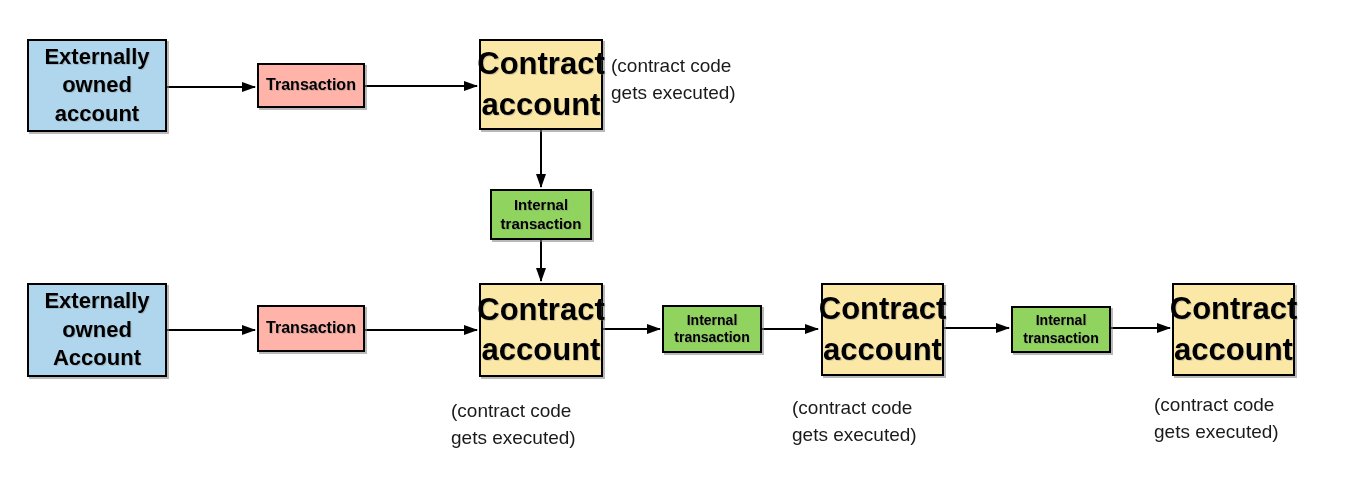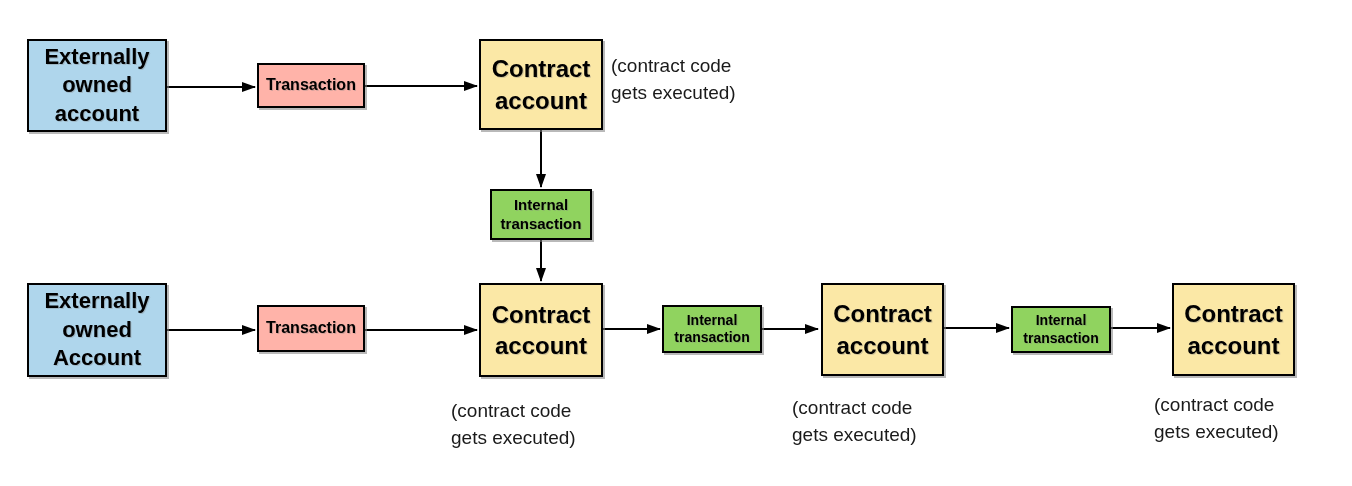--- a/index.html
+++ b/index.html
@@ -32,21 +32,21 @@
     font-weight:bold;
     color:#000;
     line-height:1.3;
     text-shadow:1px 1px 0 rgba(130,130,130,0.35);
   }
   .eoa{background:var(--eoa-fill);}
   .eoa .label{font-size:22px;}
   .tx{background:var(--transaction-fill);}
   .tx .label{font-size:16px;}
   .contract{background:var(--contract-fill);}
-  .contract .label{font-size:24px;}
+  .contract .label{font-size:31px;}
   .internal{background:var(--internal-fill);}
   .internal .label{font-size:15px;line-height:1.25;}
   .internal.small .label{font-size:14px;}
   .note{
     position:absolute;
     font-size:19px;
     line-height:1.4;
     color:var(--note-color);
     white-space:pre-line;
   }

